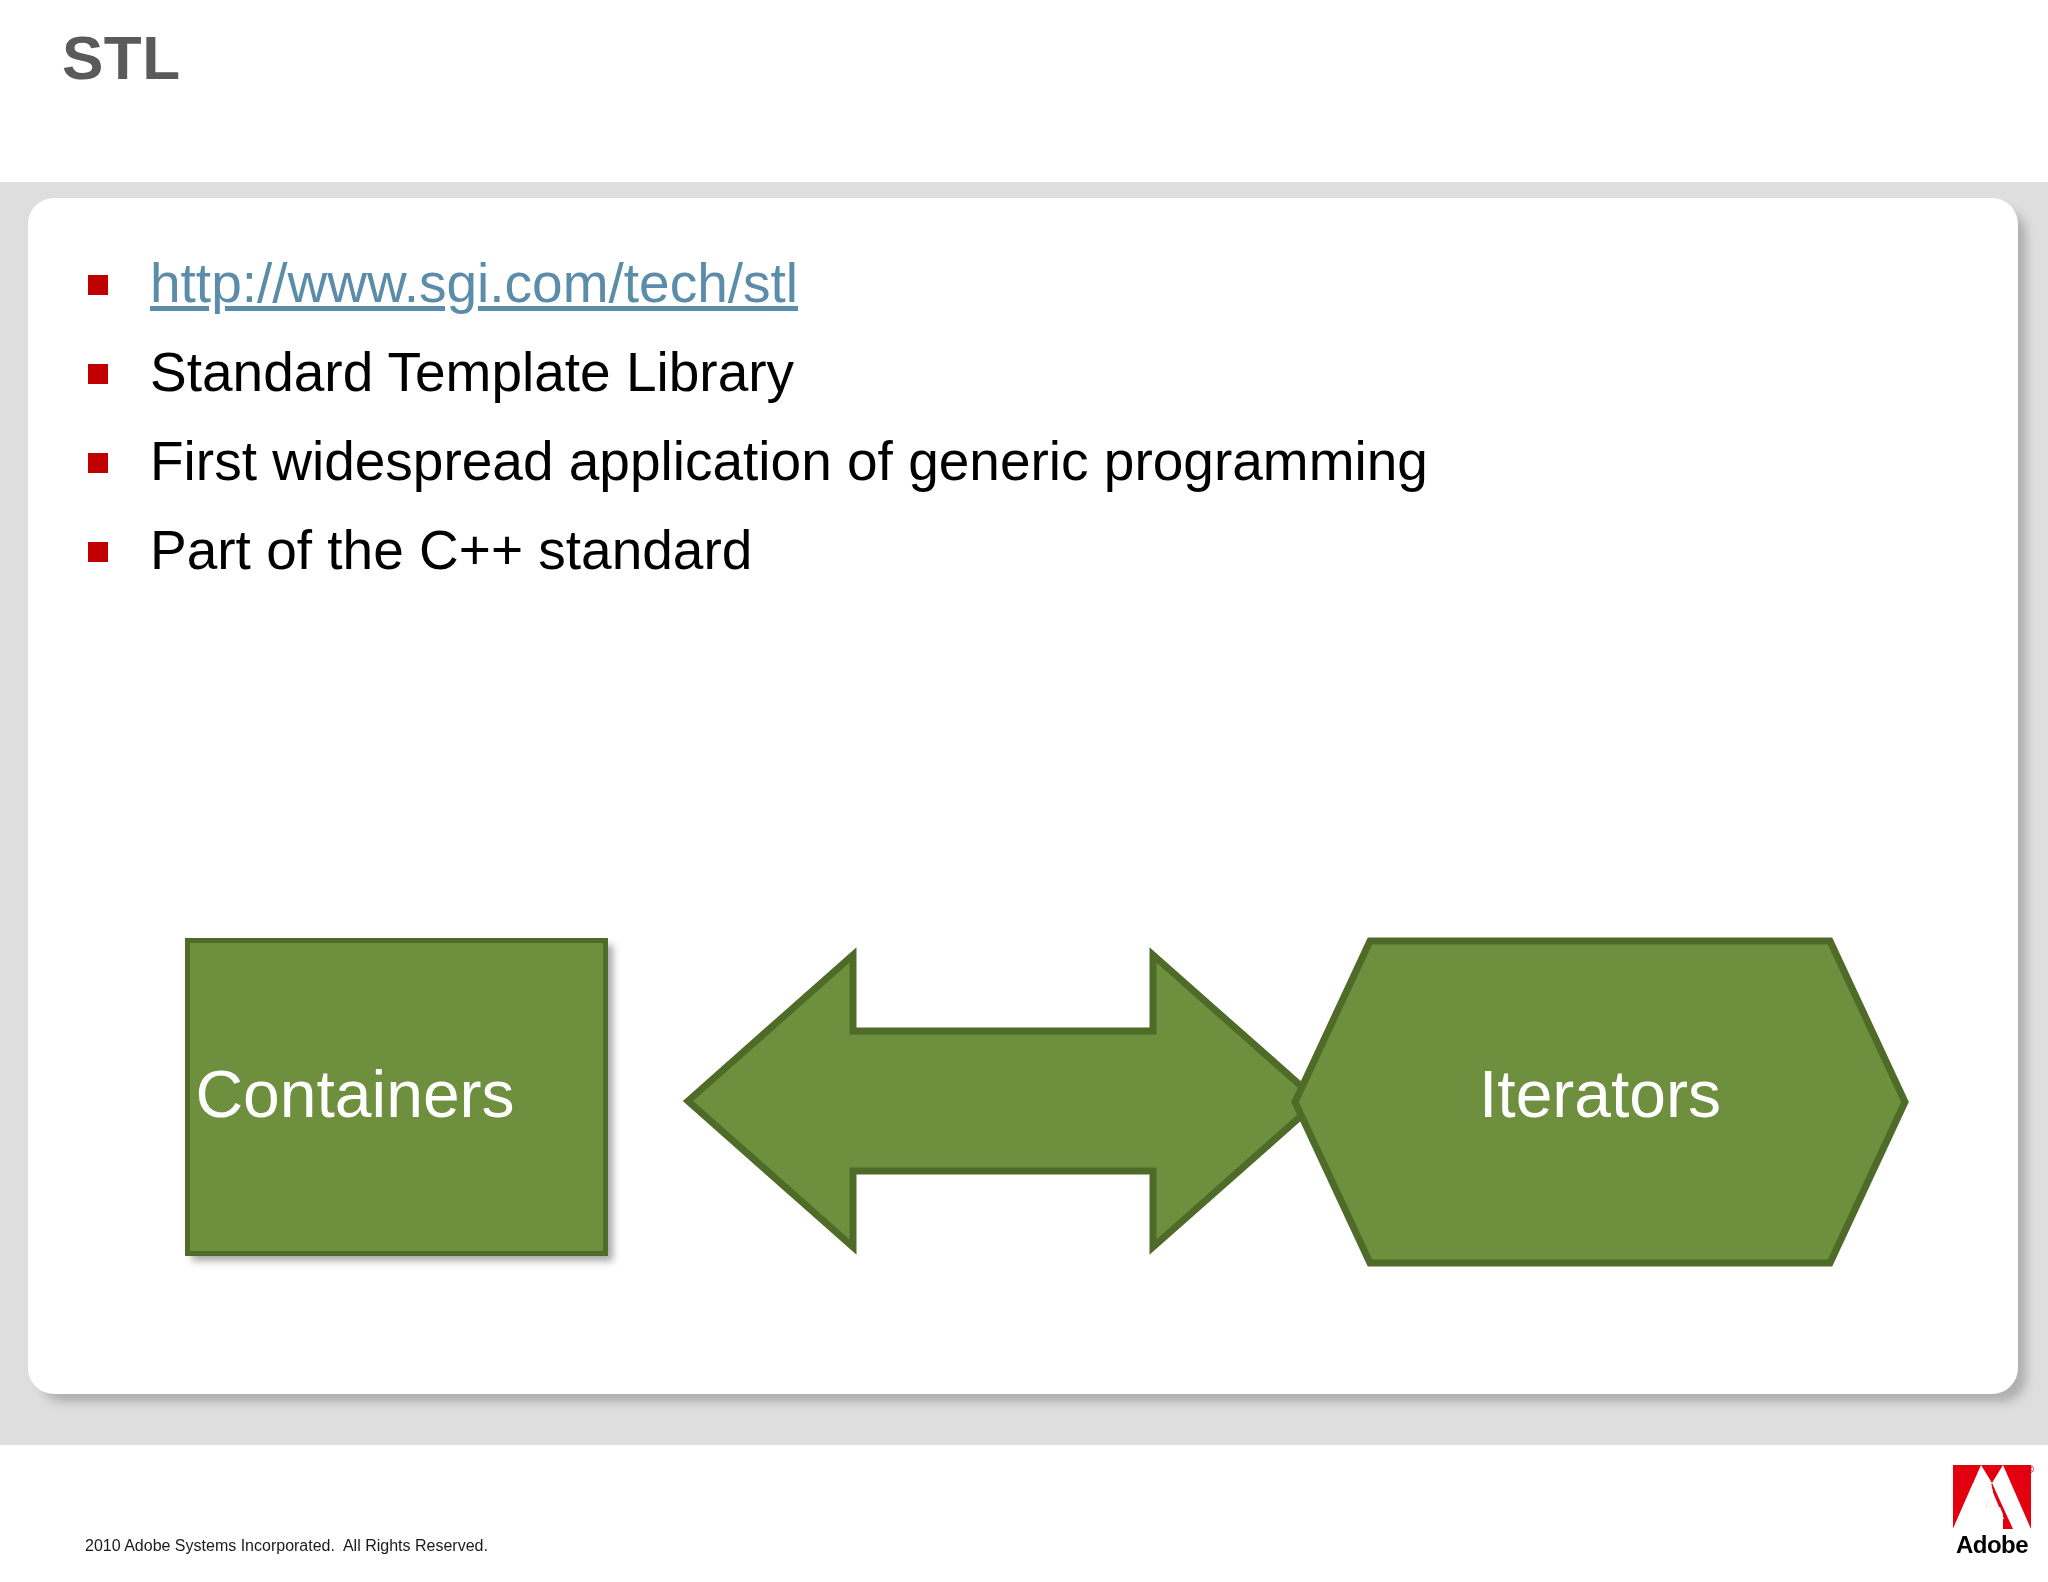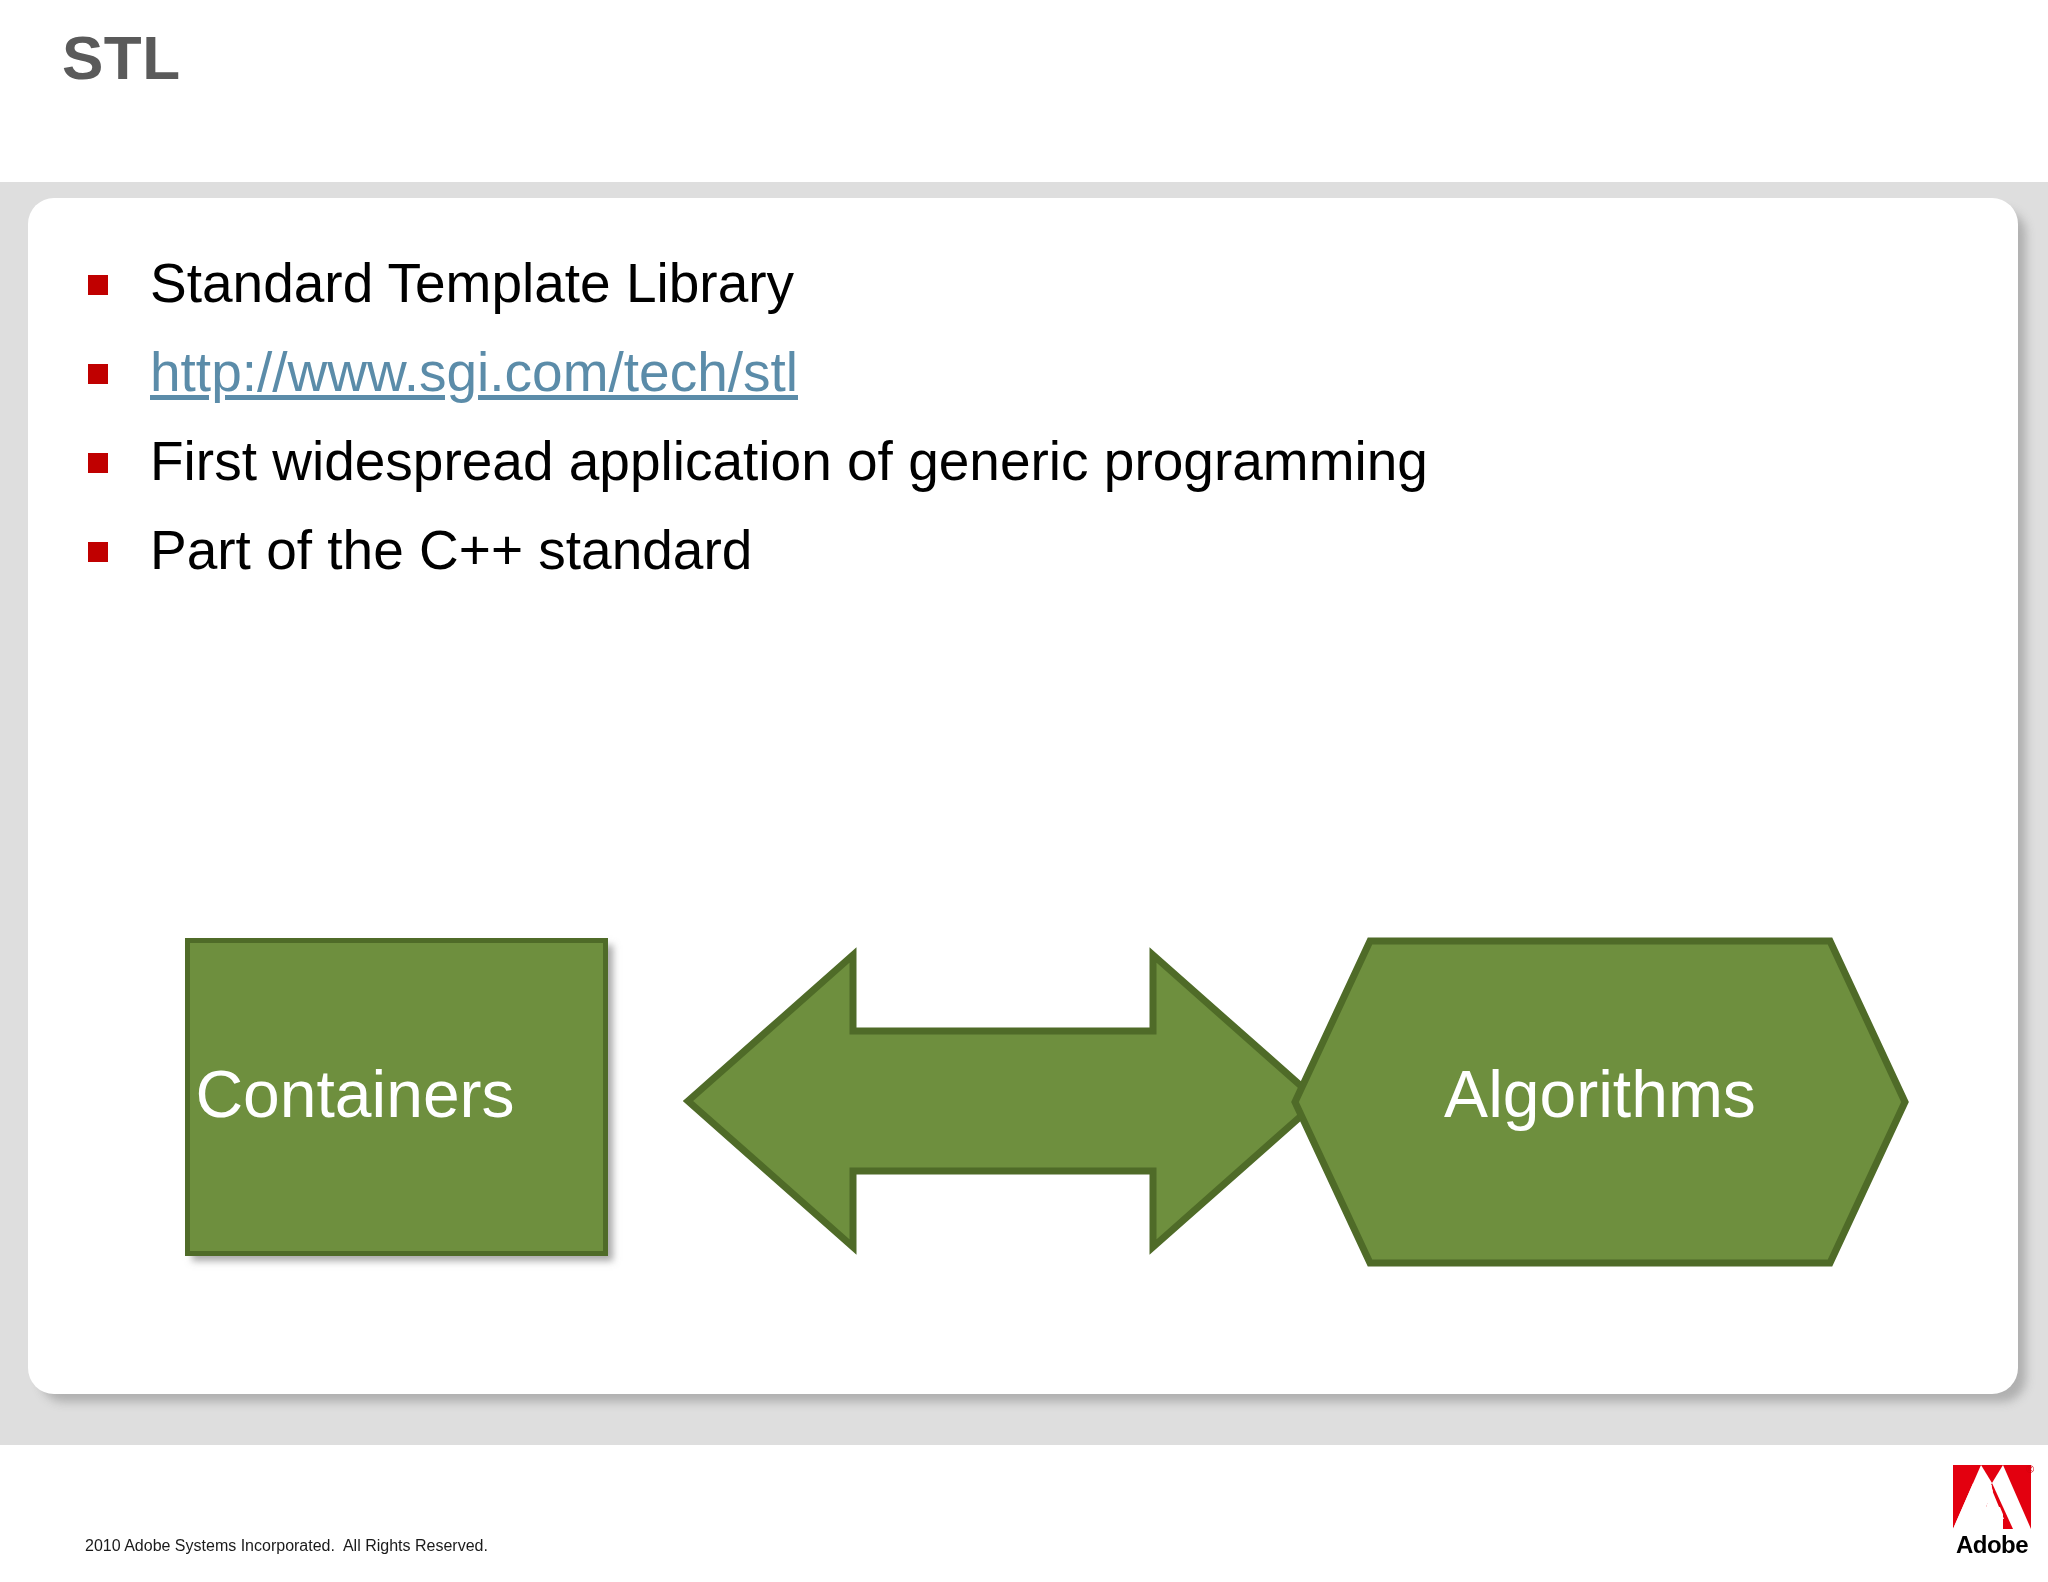--- a/index.html
+++ b/index.html
@@ -197,26 +197,26 @@
 <div id="slide-title">STL</div>
 
 <div id="content-band"></div>
 
 <div id="content-card">
 
   <div id="bullet-list">
 
     <div class="bullet-row">
       <span class="bullet-marker"></span>
+      <span class="bullet-text link">http://www.sgi.com/tech/stl</span>
+    </div>
+
+    <div class="bullet-row">
+      <span class="bullet-marker"></span>
       <span class="bullet-text">Standard Template Library</span>
-    </div>
-
-    <div class="bullet-row">
-      <span class="bullet-marker"></span>
-      <span class="bullet-text link">http://www.sgi.com/tech/stl</span>
     </div>
 
     <div class="bullet-row">
       <span class="bullet-marker"></span>
       <span class="bullet-text">First widespread application of generic programming</span>
     </div>
 
     <div class="bullet-row">
       <span class="bullet-marker"></span>
       <span class="bullet-text">Part of the C++ standard</span>
@@ -229,21 +229,21 @@
     <div id="containers-shape"></div>
     <div class="shape-label" id="containers-label">Containers</div>
 
     <svg id="iterators-shape" viewBox="0 0 640 330">
       <polygon points="5,168 170,22 170,98 470,98 470,22 635,168 470,314 470,238 170,238 170,314" fill="#6E8F3E" stroke="#4F6B28" stroke-width="7" stroke-linejoin="miter"></polygon>
     </svg>
 
     <svg id="algorithms-shape" viewBox="0 0 620 332">
       <polygon points="5,166 80,5 540,5 615,166 540,327 80,327" fill="#6E8F3E" stroke="#4F6B28" stroke-width="7" stroke-linejoin="miter"></polygon>
     </svg>
-    <div class="shape-label" id="algorithms-label">Algorithms</div>
+    <div class="shape-label" id="algorithms-label">Iterators</div>
 
   </div>
 
 </div>
 
 <div id="footer-copyright">2010 Adobe Systems Incorporated.  All Rights Reserved.</div>
 
 <div id="adobe-logo">
   <div id="adobe-mark-wrap">
     <svg width="82" height="68" viewBox="0 0 82 68">

